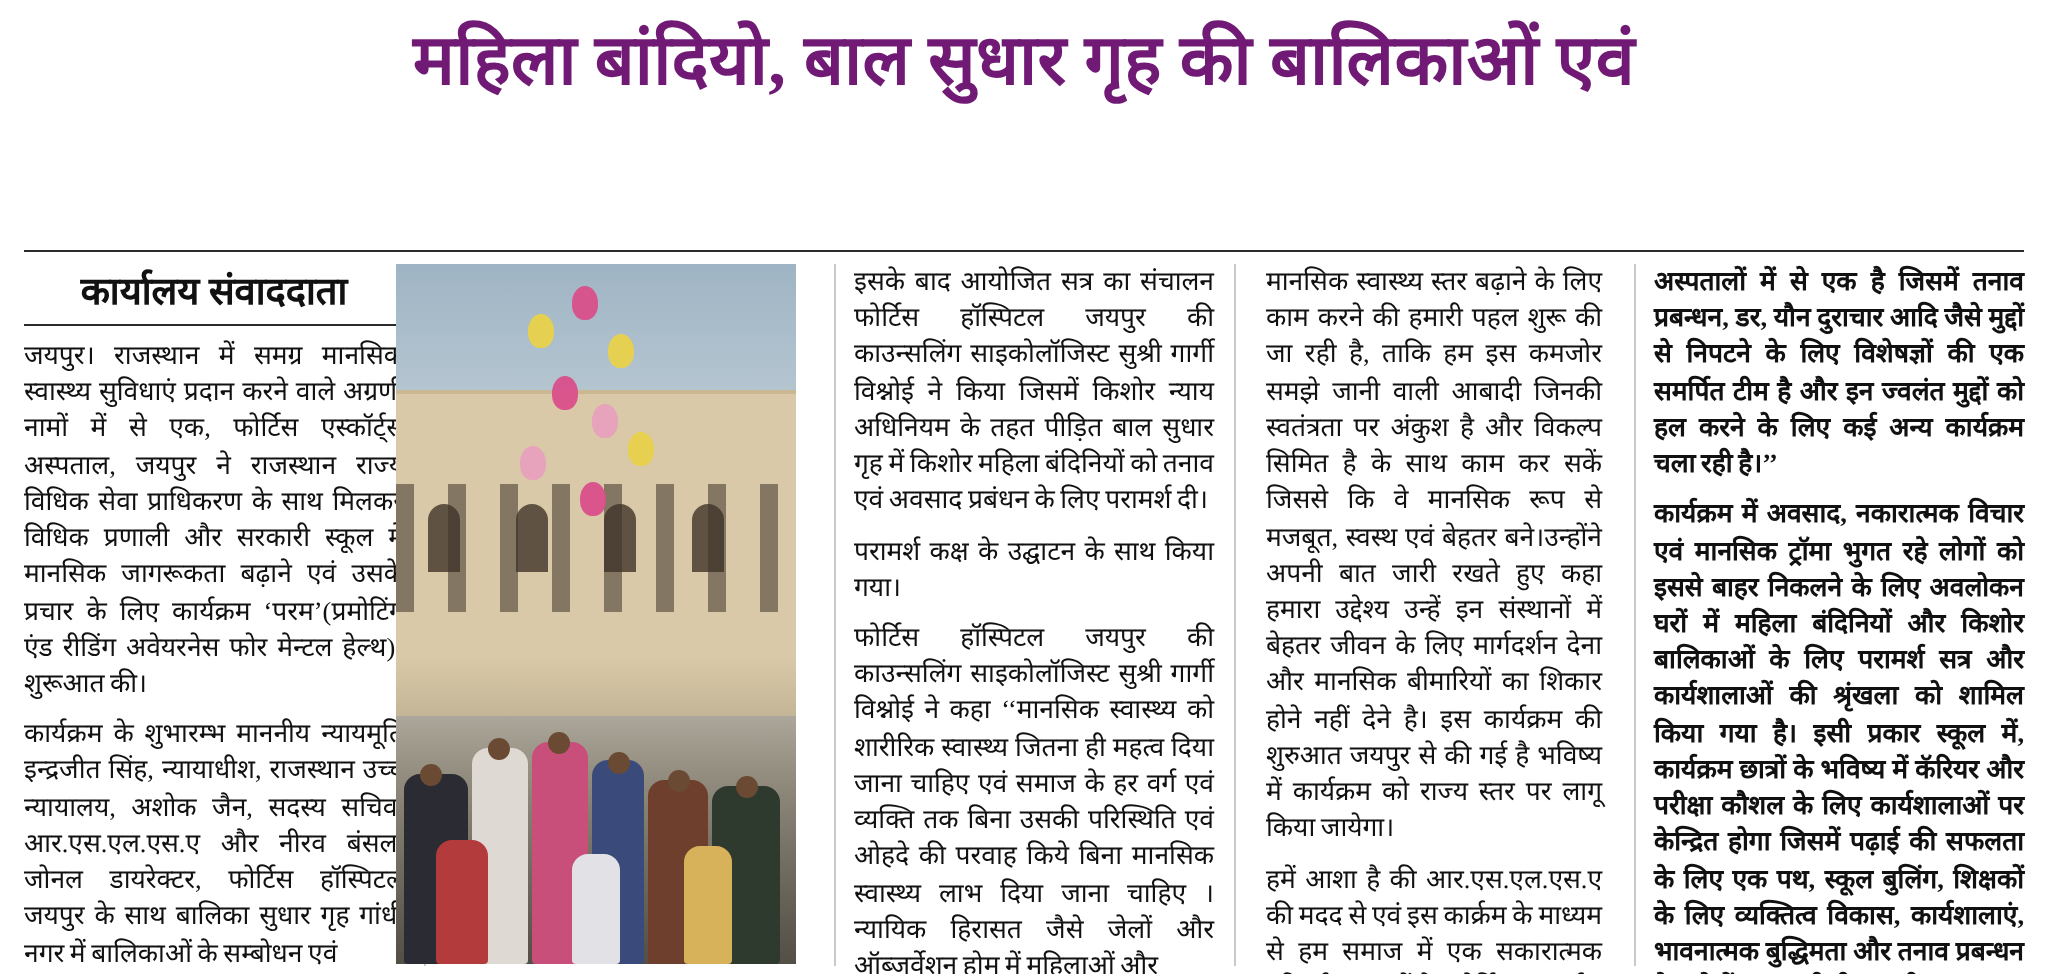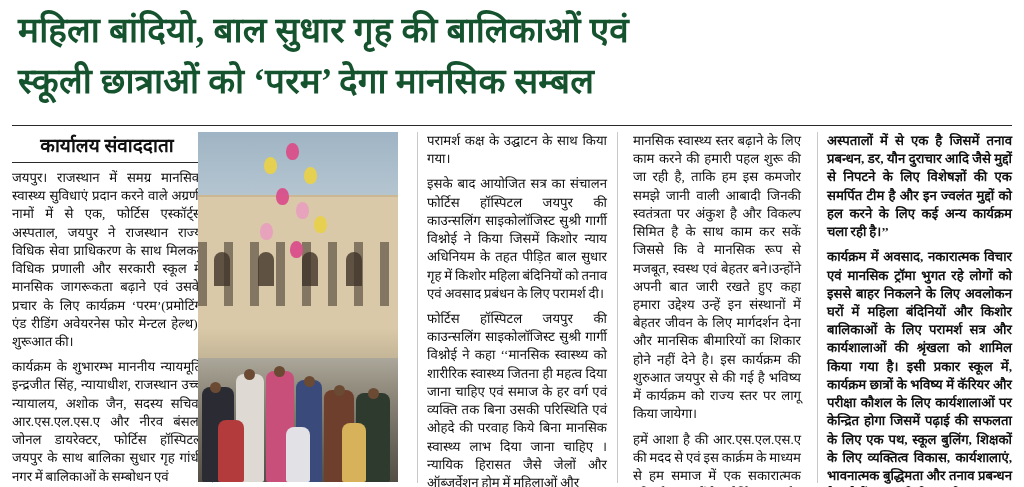--- a/index.html
+++ b/index.html
@@ -15,21 +15,22 @@
     overflow: hidden;
     font-family: "Liberation Serif", serif;
   }
 
   
   .headline {
     position: absolute;
     top: 6px;
     left: 0;
     width: 1024px;
-    color: #14532d;
+    text-align: center;
+    color: #701a75;
     font-family: "Liberation Serif", serif;
     font-weight: bold;
     font-size: 35px;
     line-height: 1.45;
     letter-spacing: 0.2px;
     padding: 0 18px;
     box-sizing: border-box;
   }
   .headline .l1 { display: block; }
   .headline .l2 { display: block; }
@@ -158,43 +159,42 @@
     background: #6b4a33;
   }
 </style>
 </head>
 <body>
 
 <div class="page">
 
   <div class="headline">
     <span class="l1">महिला बांदियो, बाल सुधार गृह की बालिकाओं एवं</span>
-    <span class="l2">स्कूली छात्राओं को ‘परम’ देगा मानसिक सम्बल</span>
   </div>
 
   <div class="rule"></div>
 
   <div class="cols">
 
     <div class="col c1">
       <div class="byline-rule">
         <div class="byline">कार्यालय संवाददाता</div>
       </div>
       <p class="body first">जयपुर। राजस्थान में समग्र मानसिक स्वास्थ्य सुविधाएं प्रदान करने वाले अग्रणी नामों में से एक, फोर्टिस एस्कॉर्ट्स अस्पताल, जयपुर ने राजस्थान राज्य विधिक सेवा प्राधिकरण के साथ मिलकर विधिक प्रणाली और सरकारी स्कूल में मानसिक जागरूकता बढ़ाने एवं उसके प्रचार के लिए कार्यक्रम ‘परम’(प्रमोटिंग एंड रीडिंग अवेयरनेस फोर मेन्टल हेल्थ)’ शुरूआत की।</p>
       <p class="body">कार्यक्रम के शुभारम्भ माननीय न्यायमूर्ति इन्द्रजीत सिंह, न्यायाधीश, राजस्थान उच्च न्यायालय, अशोक जैन, सदस्य सचिव, आर.एस.एल.एस.ए और नीरव बंसल, जोनल डायरेक्टर, फोर्टिस हॉस्पिटल जयपुर के साथ बालिका सुधार गृह गांधी नगर में बालिकाओं के सम्बोधन एवं</p>
     </div>
 
     <div class="col c2">
       <div class="vsep" style="left:0;"></div>
     </div>
 
     <div class="col c3">
       <div class="vsep" style="left:0;"></div>
+      <p class="body">इसके बाद आयोजित सत्र का संचालन फोर्टिस हॉस्पिटल जयपुर की काउन्सलिंग साइकोलॉजिस्ट सुश्री गार्गी विश्नोई ने किया जिसमें किशोर न्याय अधिनियम के तहत पीड़ित बाल सुधार गृह में किशोर महिला बंदिनियों को तनाव एवं अवसाद प्रबंधन के लिए परामर्श दी।</p>
       <p class="body first">परामर्श कक्ष के उद्घाटन के साथ किया गया।</p>
-      <p class="body">इसके बाद आयोजित सत्र का संचालन फोर्टिस हॉस्पिटल जयपुर की काउन्सलिंग साइकोलॉजिस्ट सुश्री गार्गी विश्नोई ने किया जिसमें किशोर न्याय अधिनियम के तहत पीड़ित बाल सुधार गृह में किशोर महिला बंदिनियों को तनाव एवं अवसाद प्रबंधन के लिए परामर्श दी।</p>
       <p class="body">फोर्टिस हॉस्पिटल जयपुर की काउन्सलिंग साइकोलॉजिस्ट सुश्री गार्गी विश्नोई ने कहा ‘‘मानसिक स्वास्थ्य को शारीरिक स्वास्थ्य जितना ही महत्व दिया जाना चाहिए एवं समाज के हर वर्ग एवं व्यक्ति तक बिना उसकी परिस्थिति एवं ओहदे की परवाह किये बिना मानसिक स्वास्थ्य लाभ दिया जाना चाहिए । न्यायिक हिरासत जैसे जेलों और ऑब्जर्वेशन होम में महिलाओं और</p>
     </div>
 
     <div class="col c4">
       <div class="vsep" style="left:0;"></div>
       <p class="body first">मानसिक स्वास्थ्य स्तर बढ़ाने के लिए काम करने की हमारी पहल शुरू की जा रही है, ताकि हम इस कमजोर समझे जानी वाली आबादी जिनकी स्वतंत्रता पर अंकुश है और विकल्प सिमित है के साथ काम कर सकें जिससे कि वे मानसिक रूप से मजबूत, स्वस्थ एवं बेहतर बने।उन्होंने अपनी बात जारी रखते हुए कहा हमारा उद्देश्य उन्हें इन संस्थानों में बेहतर जीवन के लिए मार्गदर्शन देना और मानसिक बीमारियों का शिकार होने नहीं देने है। इस कार्यक्रम की शुरुआत जयपुर से की गई है भविष्य में कार्यक्रम को राज्य स्तर पर लागू किया जायेगा।</p>
       <p class="body">हमें आशा है की आर.एस.एल.एस.ए की मदद से एवं इस कार्क्रम के माध्यम से हम समाज में एक सकारात्मक परिवर्तन ला सकेंगे। फोर्टिस एस्कार्ट्स राजस्थान के कुछ</p>
     </div>
 
     <div class="col c5">

